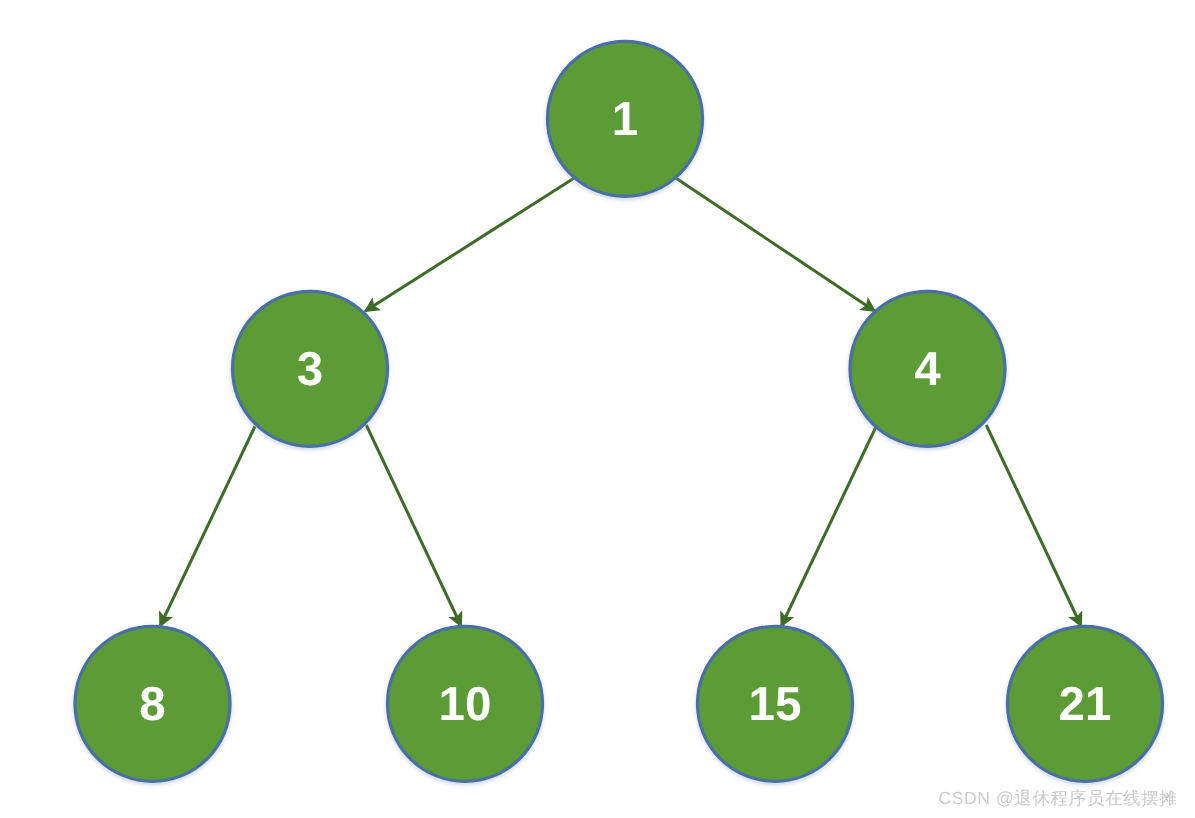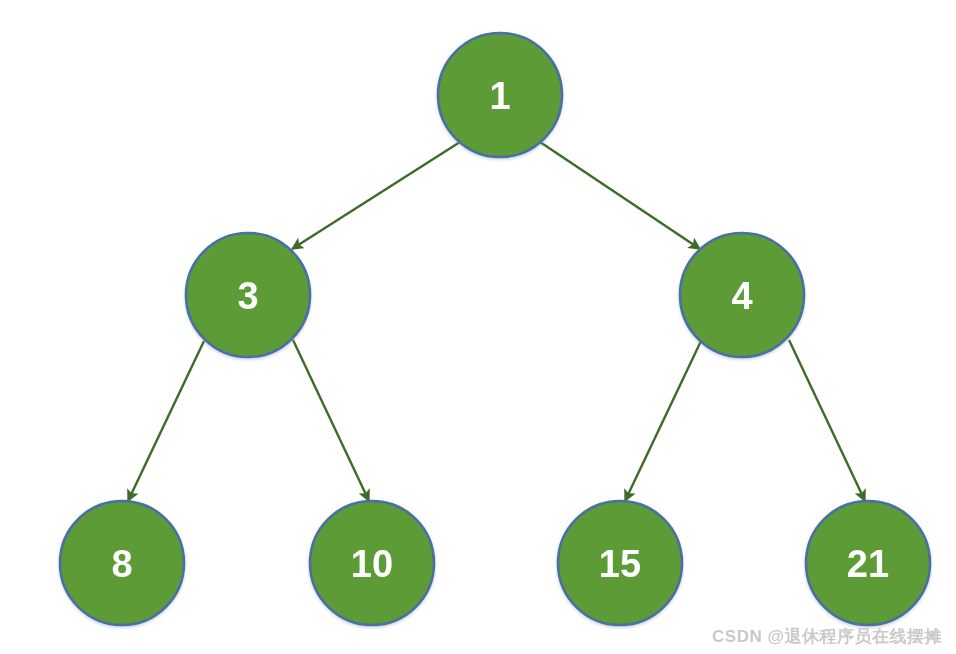--- a/index.html
+++ b/index.html
@@ -43,24 +43,23 @@
     stroke: #3e6b28;
     stroke-width: 2.4;
     fill: none;
   }
   .watermark-text {
     position: absolute;
     right: 14px;
     bottom: 6px;
     color: #c9c9c9;
     font-family: "Liberation Sans", sans-serif;
-    font-size: 17px;
+    font-size: 14px;
     white-space: nowrap;
     letter-spacing: 0.5px;
-    font-weight: bold;
   }
 </style>
 </head>
 <body>
 
 <div id="diagram-root">
 
   <svg id="tree-svg" viewBox="0 0 956 654" xmlns="http://www.w3.org/2000/svg">
 
     <defs>

